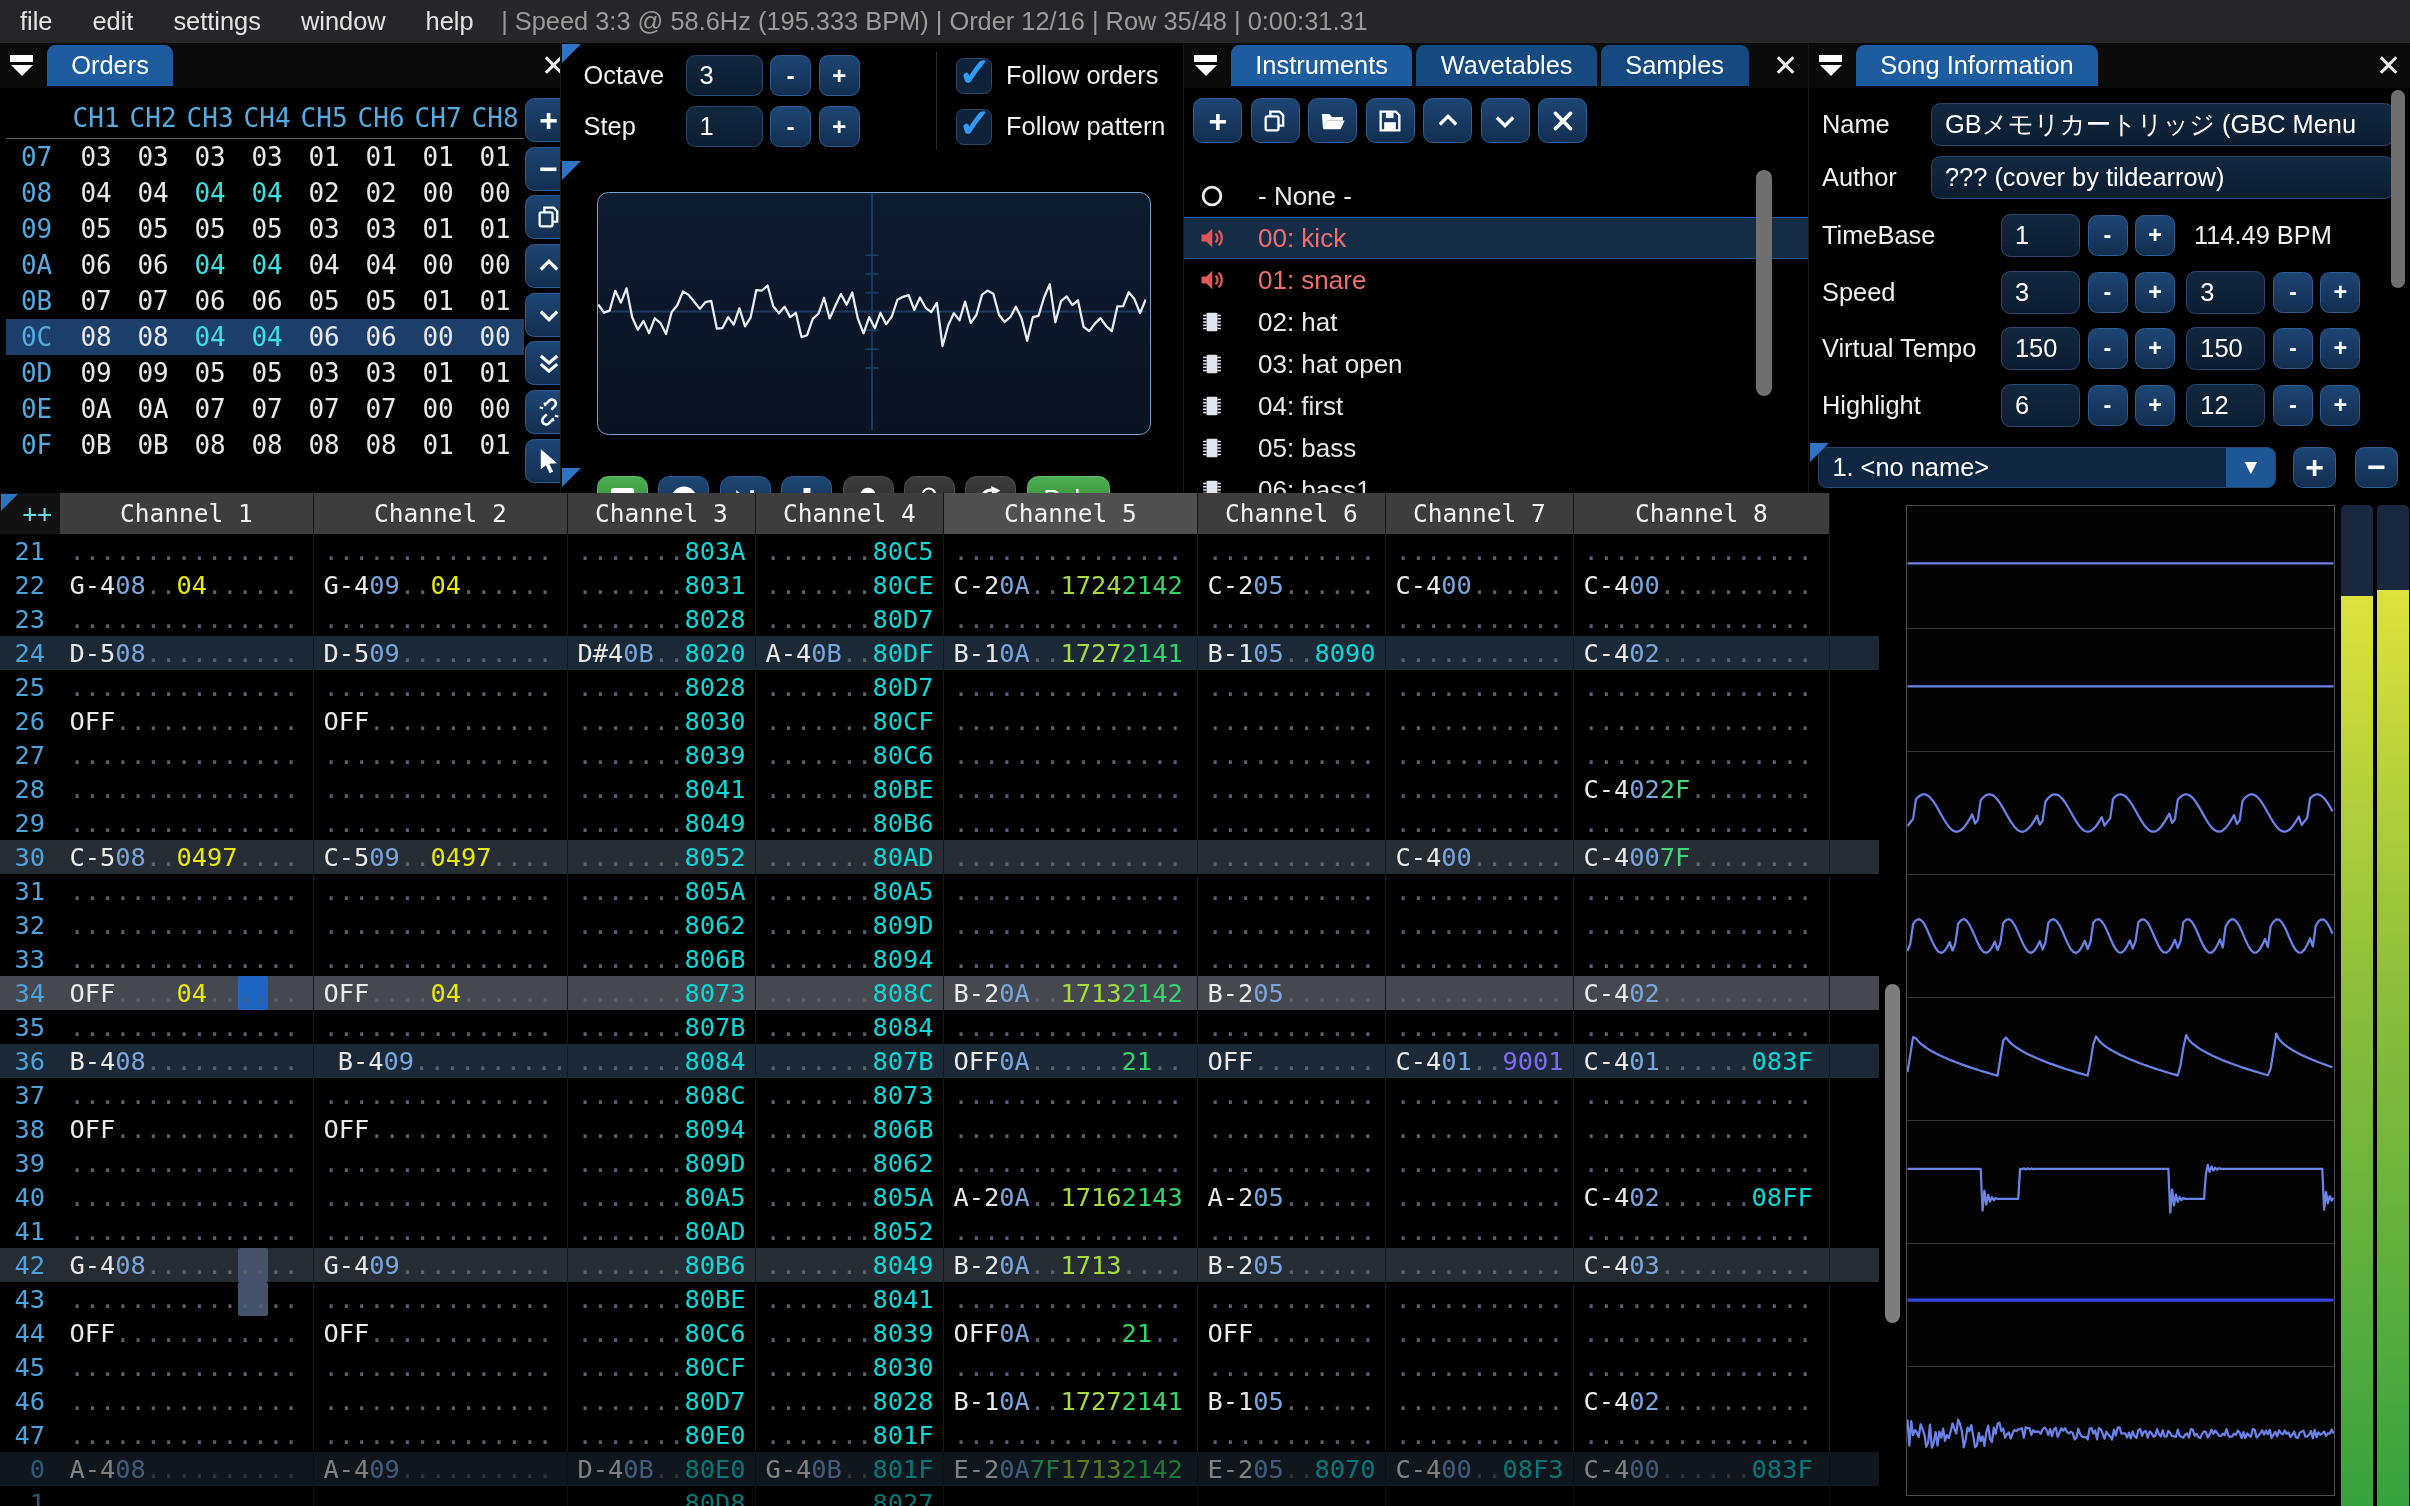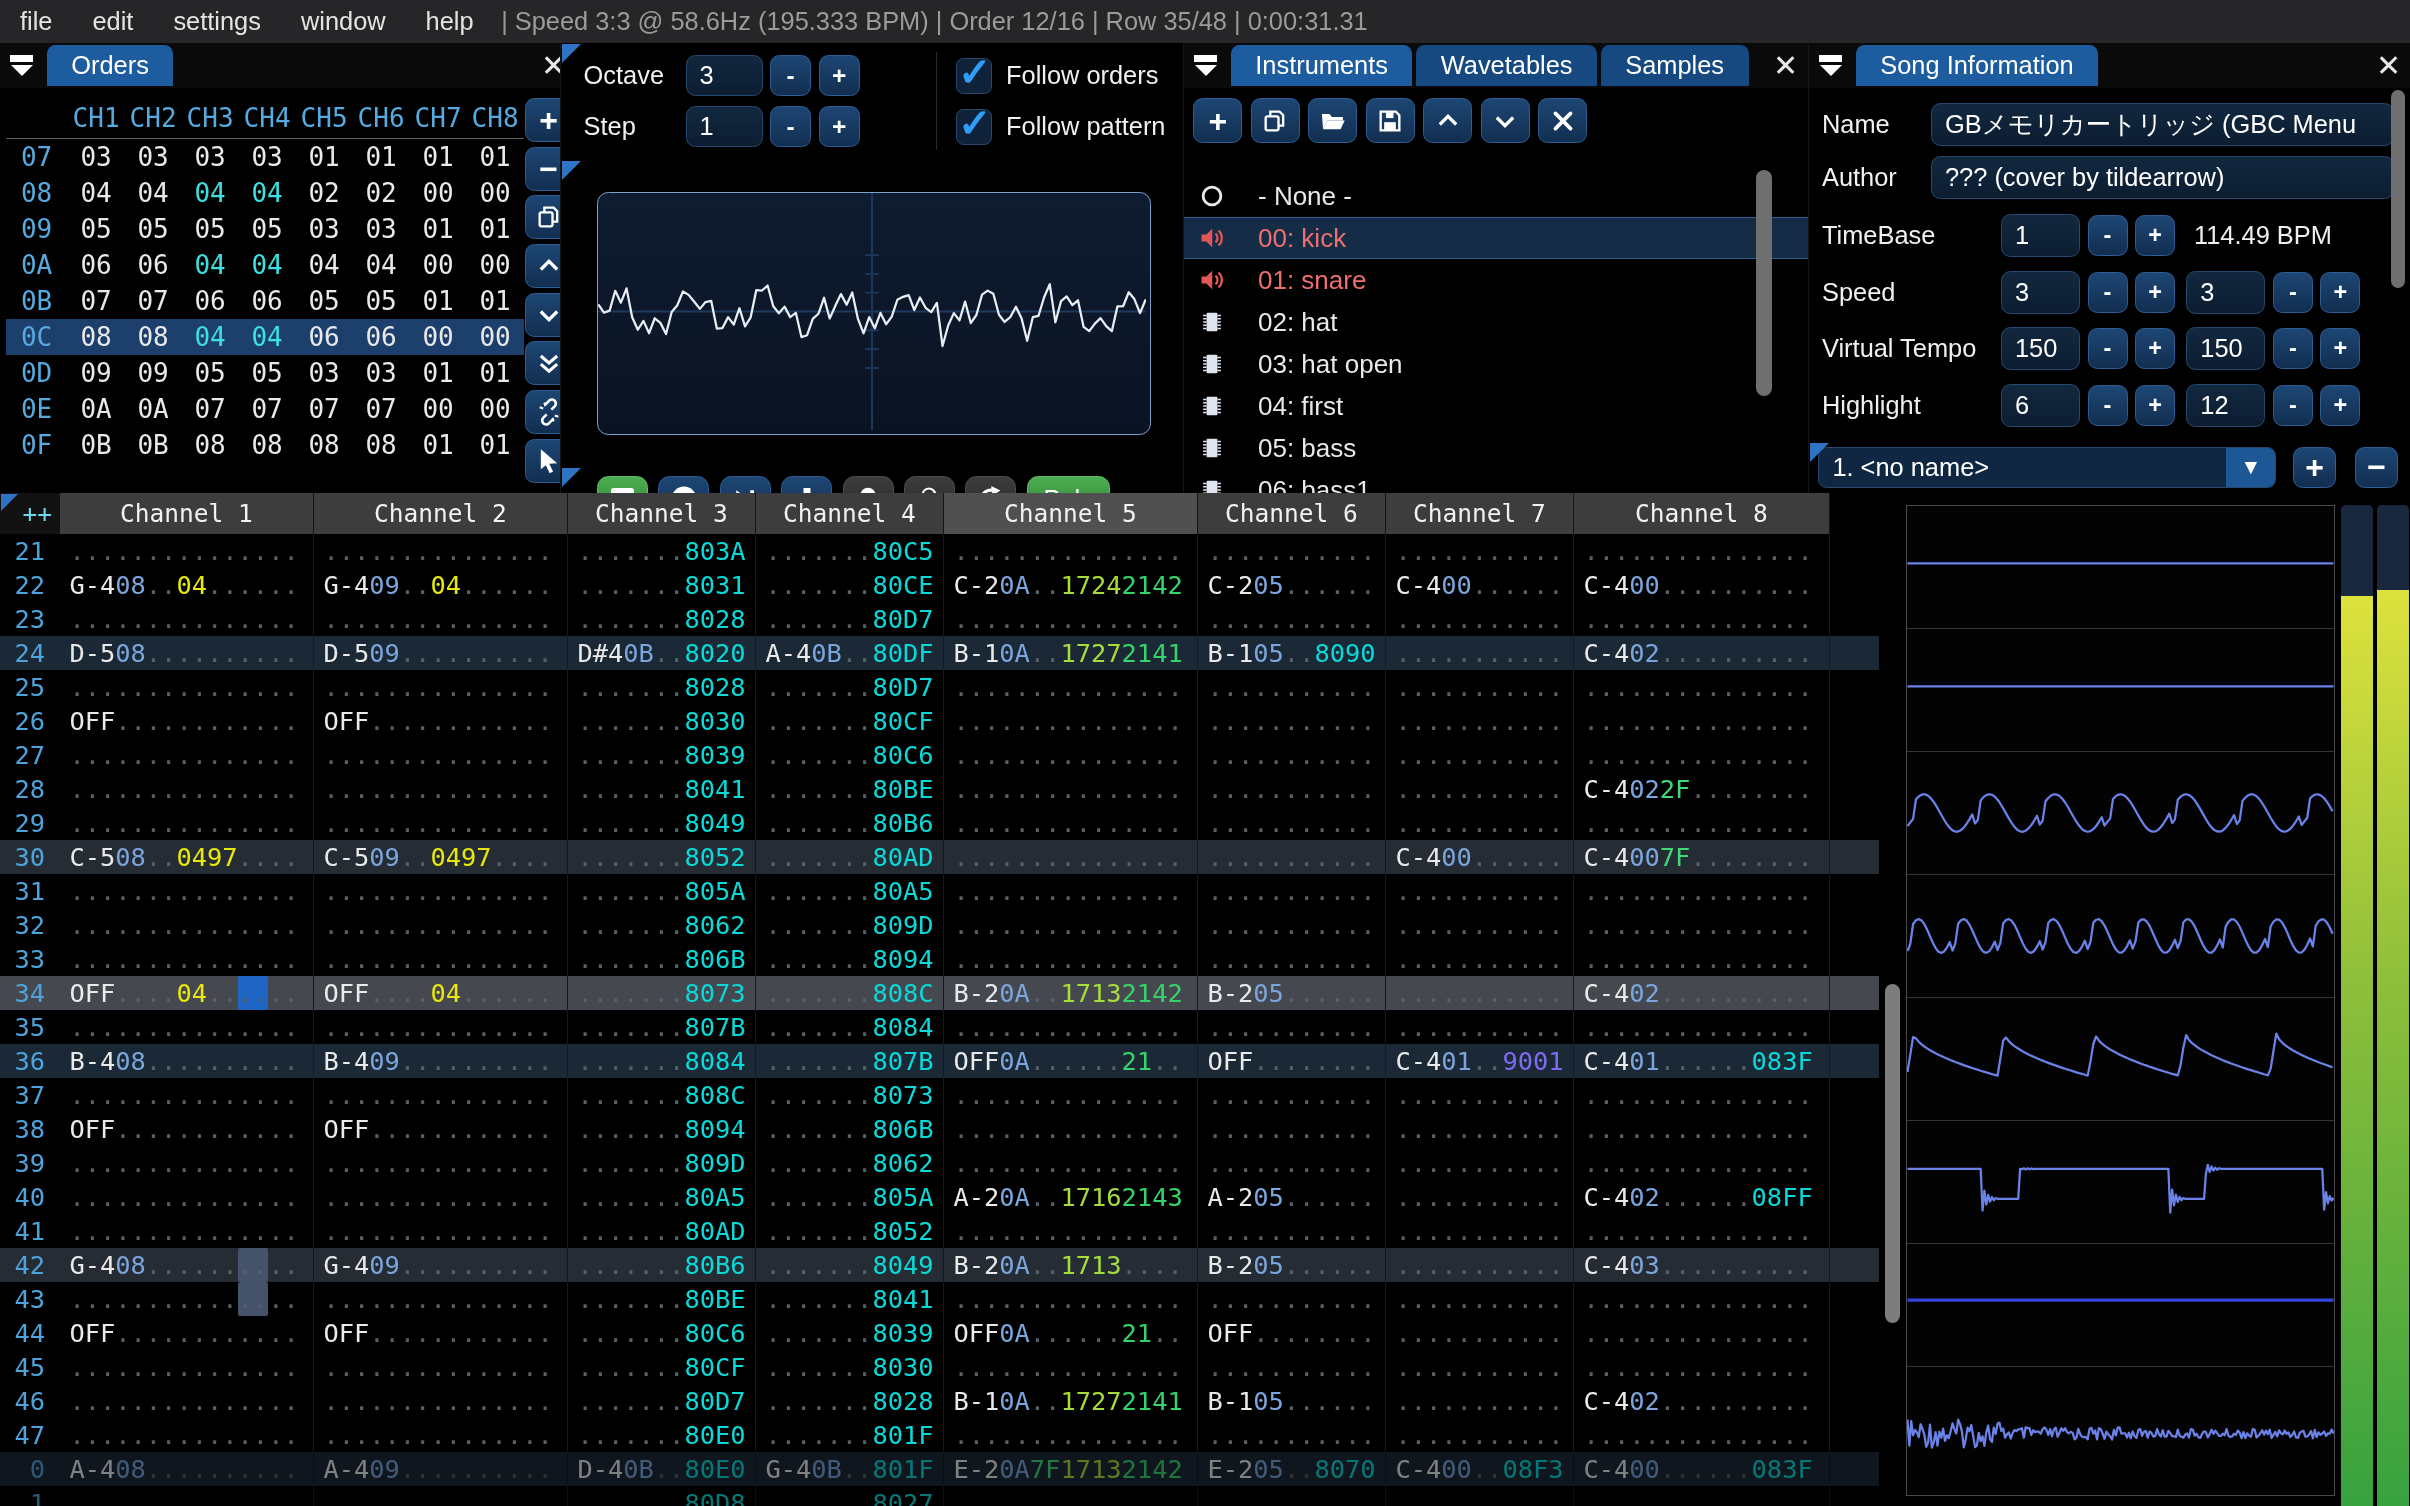--- a/index.html
+++ b/index.html
@@ -781,21 +781,21 @@
         <div class="pcell" style="width: 188px;"><span class="fs f-dots">...</span><span class="fs f-dots">..</span><span class="fs f-dots">..</span><span class="fs fx-80">80</span><span class="fs fx-80">7B</span></div>
         <div class="pcell" style="width: 188px;"><span class="fs f-dots">...</span><span class="fs f-dots">..</span><span class="fs f-dots">..</span><span class="fs fx-80">80</span><span class="fs fx-80">84</span></div>
         <div class="pcell" style="width: 254px;"><span class="fs f-dots">...</span><span class="fs f-dots">..</span><span class="fs f-dots">..</span><span class="fs f-dots">..</span><span class="fs f-dots">..</span><span class="fs f-dots">..</span><span class="fs f-dots">..</span></div>
         <div class="pcell" style="width: 188px;"><span class="fs f-dots">...</span><span class="fs f-dots">..</span><span class="fs f-dots">..</span><span class="fs f-dots">..</span><span class="fs f-dots">..</span></div>
         <div class="pcell" style="width: 188px;"><span class="fs f-dots">...</span><span class="fs f-dots">..</span><span class="fs f-dots">..</span><span class="fs f-dots">..</span><span class="fs f-dots">..</span></div>
         <div class="pcell" style="width: 256px;"><span class="fs f-dots">...</span><span class="fs f-dots">..</span><span class="fs f-dots">..</span><span class="fs f-dots">..</span><span class="fs f-dots">..</span><span class="fs f-dots">..</span><span class="fs f-dots">..</span></div>
       </div>
       <div class="prow mono hl2">
         <div class="rnum">36</div>
         <div class="pcell" style="width: 254px;"><span class="fs f-note">B-4</span><span class="fs f-ins">08</span><span class="fs f-dots">..</span><span class="fs f-dots">..</span><span class="fs f-dots">..</span><span class="fs f-dots">..</span><span class="fs f-dots">..</span></div>
-        <div class="pcell" style="width: 254px;"><span class="fs f-note">B-4</span><span class="fs f-ins">09</span><span class="fs f-dots">..</span><span class="fs f-dots">..</span><span class="fs f-dots">..</span><span class="fs f-dots">..</span><span class="fs f-dots">..</span></div>
+        <div class="pcell" style="width: 254px; text-align: right;"><span class="fs f-note">B-4</span><span class="fs f-ins">09</span><span class="fs f-dots">..</span><span class="fs f-dots">..</span><span class="fs f-dots">..</span><span class="fs f-dots">..</span><span class="fs f-dots">..</span></div>
         <div class="pcell" style="width: 188px;"><span class="fs f-dots">...</span><span class="fs f-dots">..</span><span class="fs f-dots">..</span><span class="fs fx-80">80</span><span class="fs fx-80">84</span></div>
         <div class="pcell" style="width: 188px;"><span class="fs f-dots">...</span><span class="fs f-dots">..</span><span class="fs f-dots">..</span><span class="fs fx-80">80</span><span class="fs fx-80">7B</span></div>
         <div class="pcell" style="width: 254px;"><span class="fs f-note">OFF</span><span class="fs f-ins">0A</span><span class="fs f-dots">..</span><span class="fs f-dots">..</span><span class="fs f-dots">..</span><span class="fs fx-21">21</span><span class="fs f-dots">..</span></div>
         <div class="pcell" style="width: 188px;"><span class="fs f-note">OFF</span><span class="fs f-dots">..</span><span class="fs f-dots">..</span><span class="fs f-dots">..</span><span class="fs f-dots">..</span></div>
         <div class="pcell" style="width: 188px;"><span class="fs f-note">C-4</span><span class="fs f-ins">01</span><span class="fs f-dots">..</span><span class="fs fx-90">90</span><span class="fs fx-90">01</span></div>
         <div class="pcell" style="width: 256px;"><span class="fs f-note">C-4</span><span class="fs f-ins">01</span><span class="fs f-dots">..</span><span class="fs f-dots">..</span><span class="fs f-dots">..</span><span class="fs fx-08">08</span><span class="fs fx-08">3F</span></div>
       </div>
       <div class="prow mono ">
         <div class="rnum">37</div>
         <div class="pcell" style="width: 254px;"><span class="fs f-dots">...</span><span class="fs f-dots">..</span><span class="fs f-dots">..</span><span class="fs f-dots">..</span><span class="fs f-dots">..</span><span class="fs f-dots">..</span><span class="fs f-dots">..</span></div>

